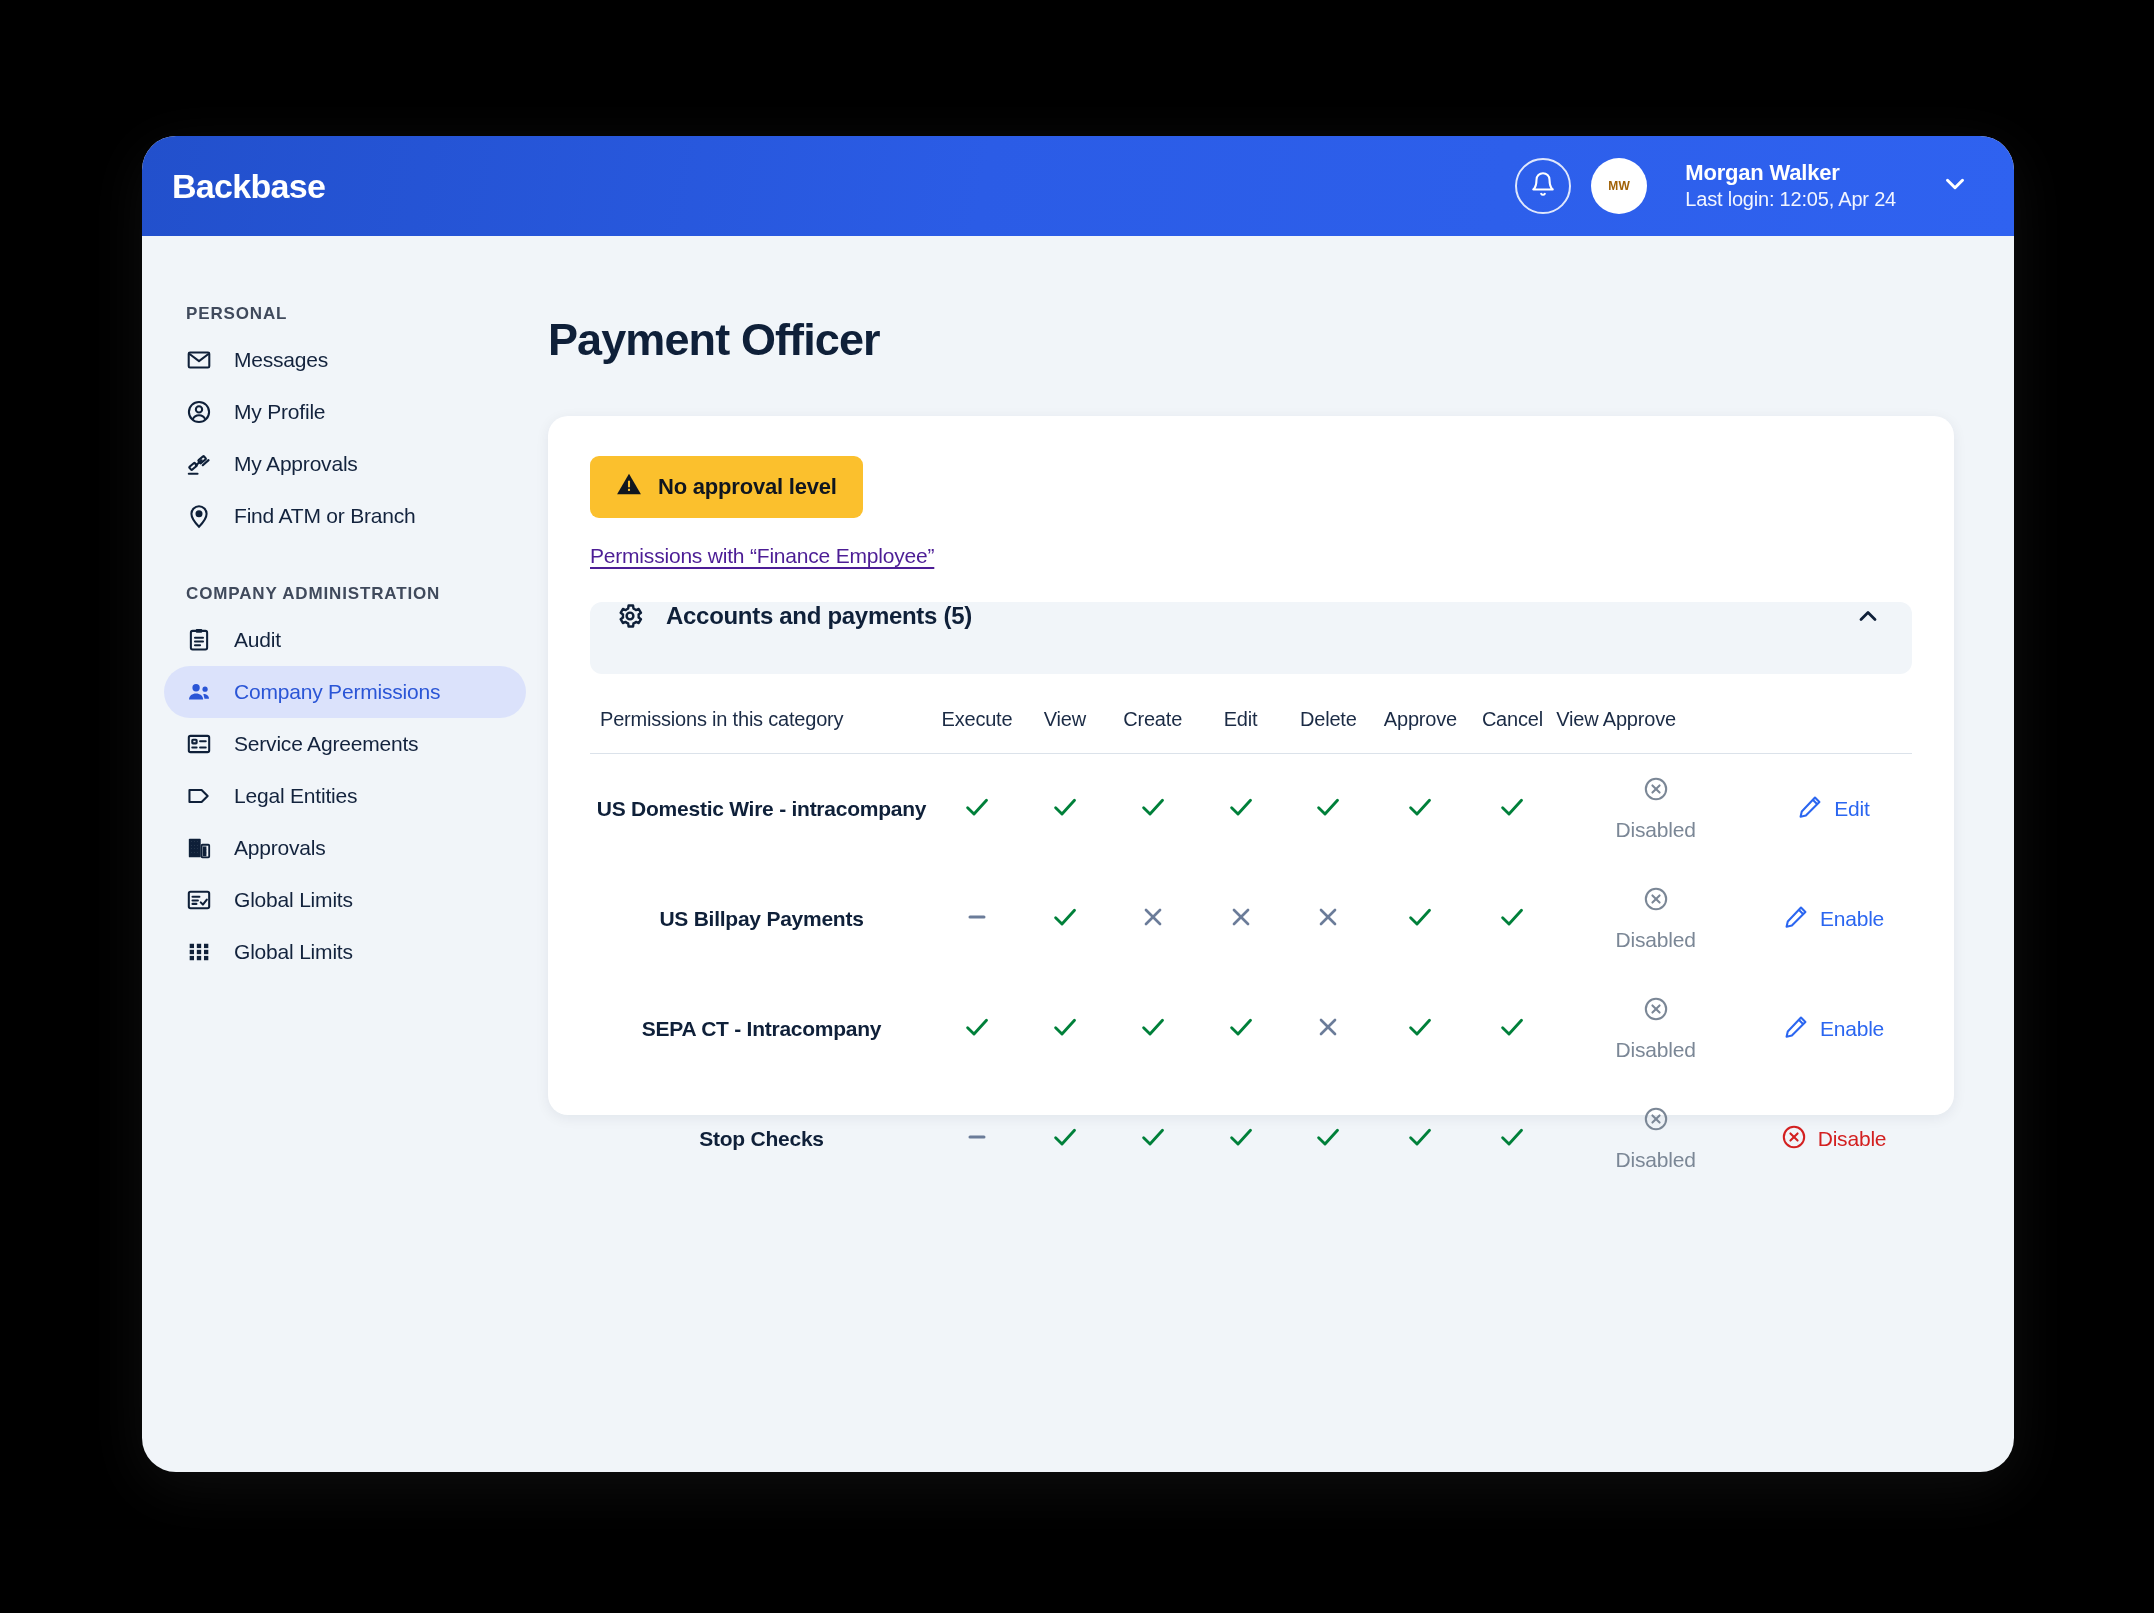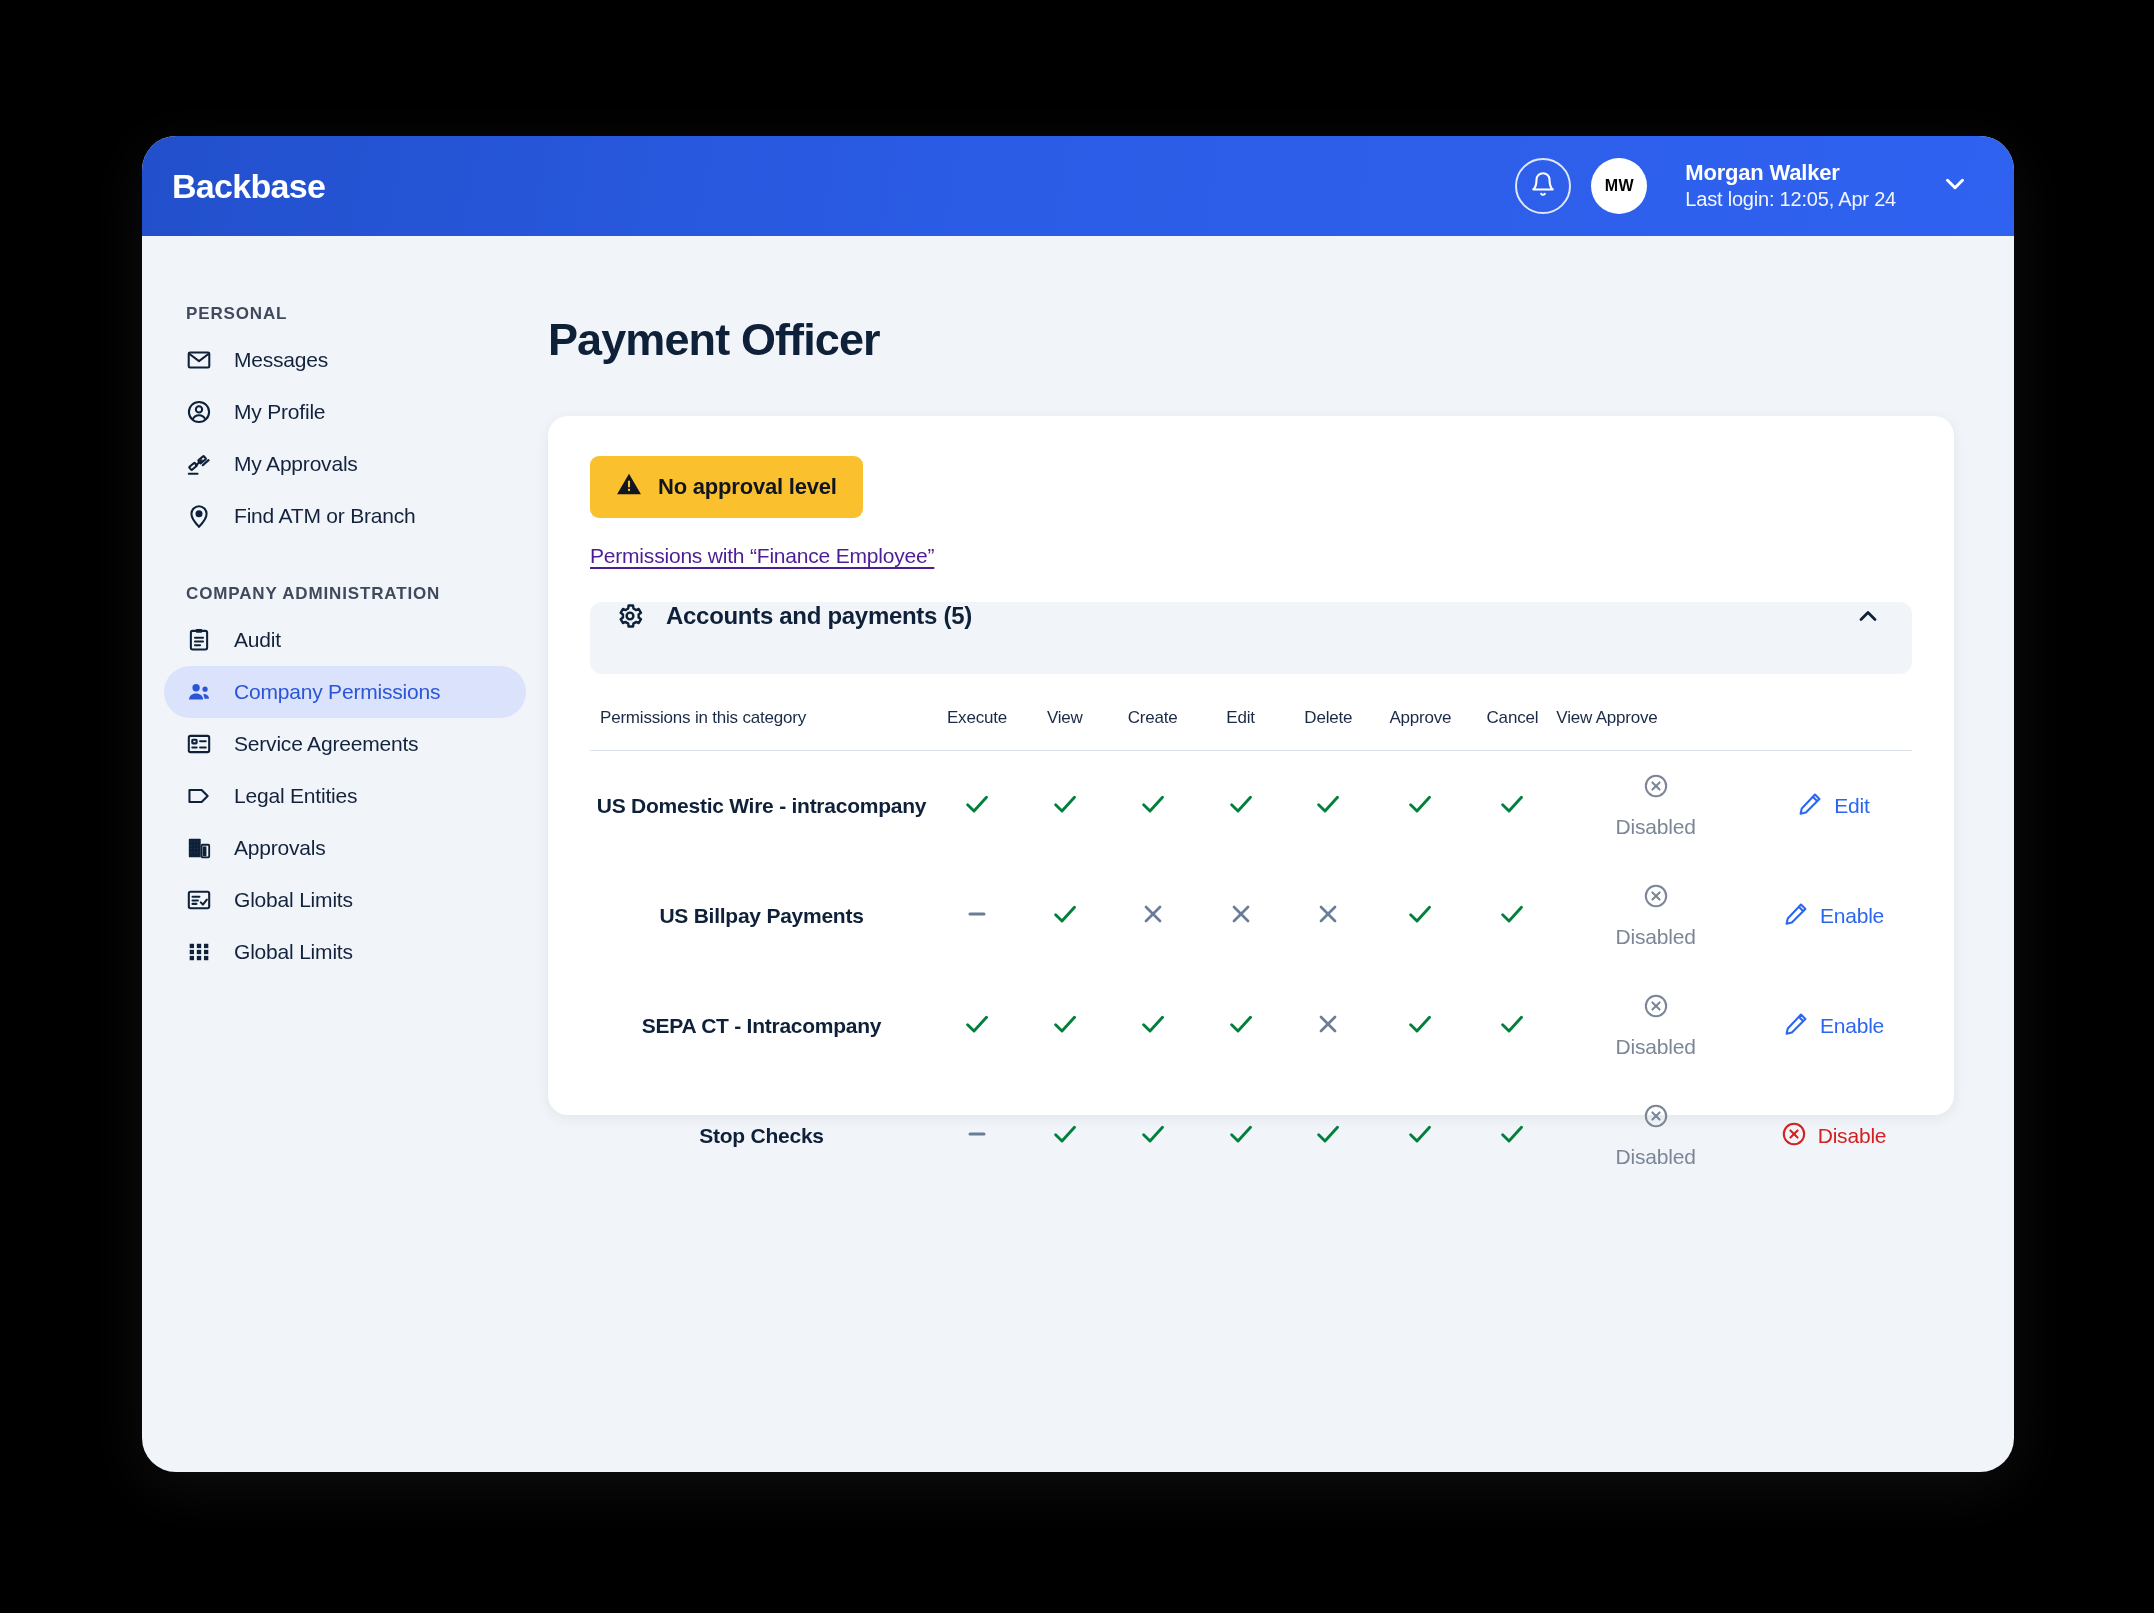--- a/index.html
+++ b/index.html
@@ -53,22 +53,22 @@
     width: 56px; height: 56px;
     border: 2px solid rgba(255,255,255,0.85);
     border-radius: 50%;
     display: flex; align-items: center; justify-content: center;
     cursor: pointer;
   }
   .avatar {
     width: 56px; height: 56px;
     border-radius: 50%;
     background: #ffffff;
-    color: #000000;
-    font-size: 16px;
+    color: #a16207;
+    font-size: 12px;
     font-weight: bold;
     display: flex; align-items: center; justify-content: center;
     letter-spacing: 0.3px;
   }
   .user-meta { display: flex; flex-direction: column; line-height: 1.22; margin-left: 18px; }
   .user-name { color: #ffffff; font-size: 22px; font-weight: bold; letter-spacing: -0.2px; }
   .user-login { color: #f2f5ff; font-size: 20px; letter-spacing: -0.2px; }
   .chev-btn { margin-left: 24px; cursor: pointer; display:flex; align-items:center; }
 
   
@@ -173,21 +173,21 @@
     font-weight: bold;
     color: #0f2039;
     letter-spacing: -0.3px;
   }
   .accordion .caret { margin-left: auto; display:flex; align-items:center; }
 
   
   table.perm-table { width: 100%; border-collapse: collapse; margin-top: 8px; table-layout: fixed; }
   table.perm-table th {
     font-weight: normal;
-    font-size: 17px;
+    font-size: 20px;
     color: #1b2b45;
     letter-spacing: -0.2px;
     text-align: center;
     padding: 26px 0 22px 0;
     border-bottom: 1px solid #dbe2ea;
     white-space: nowrap;
   }
   table.perm-table th.col-name { text-align: left; padding-left: 10px; }
   table.perm-table th.col-self { text-align: left; }
   table.perm-table th.col-action { text-align: left; }

